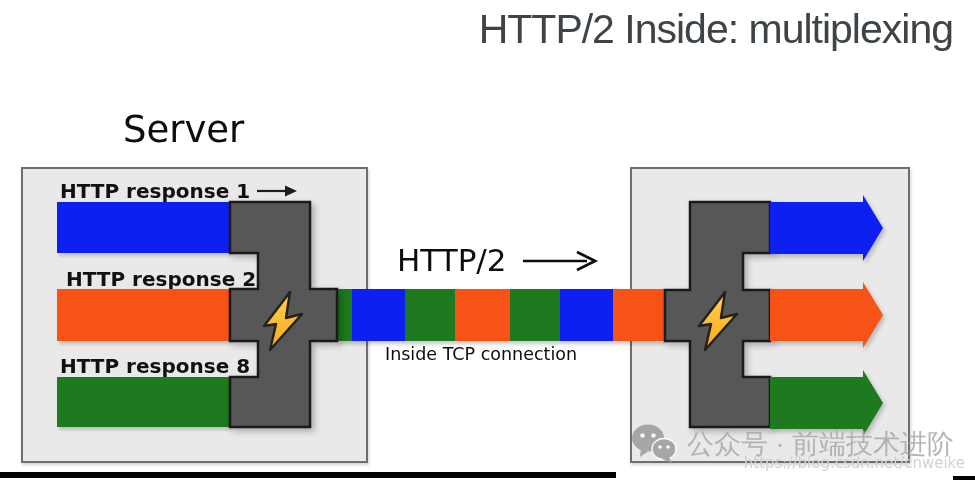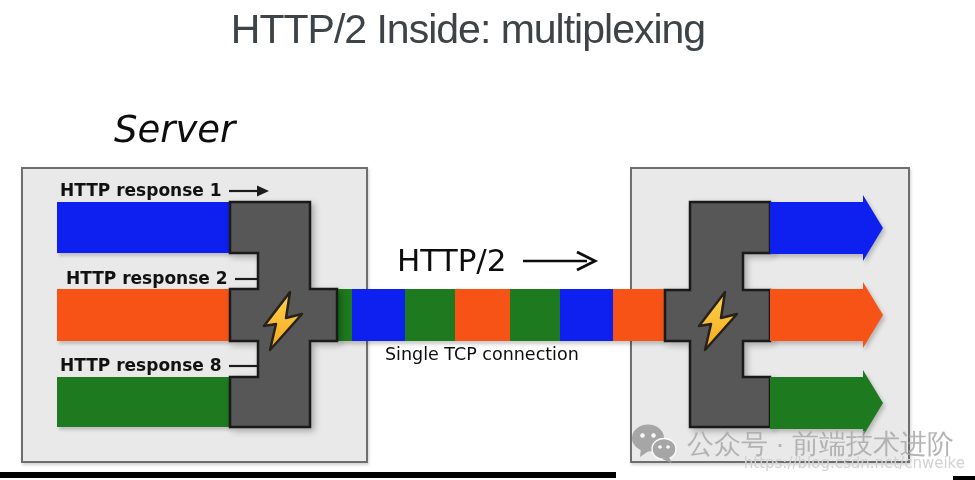--- a/index.html
+++ b/index.html
@@ -1,29 +1,29 @@
 <!DOCTYPE html>
 <html><head>
 <meta charset="utf-8">
 <style>
   html,body{margin:0;padding:0;background:#ffffff;}
   #stage{position:relative;width:975px;height:480px;background:#ffffff;overflow:hidden;
          font-family:"DejaVu Sans",sans-serif;}
   .abs{position:absolute;}
 
-  .title{left:0;top:6px;width:936px;text-align:center;
+  .title{left:17px;top:6px;width:936px;text-align:right;
          font-family:"Liberation Sans",sans-serif;font-size:41px;font-weight:500;
          letter-spacing:-1px;line-height:1.15;}
 
   .section-heading{font-size:37px;font-weight:400;color:#0d0d0d;line-height:1.1;}
 
   .endpoint-box{background:#e9e9e9;border:2px solid #6e6e6e;box-shadow:1px 2px 3px rgba(0,0,0,.18);}
 
   .resp-row{display:flex;align-items:center;gap:7px;height:15px;}
-  .resp-label{font-size:17px;font-weight:bold;color:#111;white-space:nowrap;line-height:1;}
+  .resp-label{font-size:20px;font-weight:bold;color:#111;white-space:nowrap;line-height:1;}
 
   .bar{box-shadow:2px 3px 3px rgba(0,0,0,.18);}
 
   .stripe{display:flex;box-shadow:2px 3px 4px rgba(0,0,0,.22);}
   .stripe>div{height:100%;}
 
   .mux-svg{filter:drop-shadow(3px 3px 3px rgba(0,0,0,.28));}
   .arrow-svg{filter:drop-shadow(2px 3px 2px rgba(0,0,0,.22));}
 
   .http2-row{display:flex;align-items:center;gap:14px;}
@@ -36,21 +36,21 @@
 
   .bottom-bar{background:#000;}
 </style>
 </head>
 <body>
 
 <div id="stage">
 
   <div class="abs title" style="color:#3d4347;">HTTP/2 Inside: multiplexing</div>
 
-  <div class="abs section-heading" style="left:114px;top:110px;font-style:italic;">Server</div>
+  <div class="abs section-heading" style="left:123px;top:110px;">Server</div>
   <div class="abs endpoint-box" style="left:21px;top:167px;width:343px;height:292px;"></div>
 
   <div class="abs endpoint-box" style="left:630px;top:167px;width:276px;height:292px;"></div>
 
   <div class="abs resp-row" style="left:60px;top:183px;">
     <span class="resp-label">HTTP response 1</span>
     <svg width="40" height="12">
         <line x1="0" y1="6" x2="30" y2="6" stroke="#1c1c1c" stroke-width="2.2"></line>
         <polygon points="28,0.5 40,6 28,11.5" fill="#1c1c1c"></polygon>
       </svg>
@@ -111,21 +111,21 @@
   </svg>
 
   <div class="abs http2-row" style="left:397px;top:245px;">
     <span class="http2-text">HTTP/2</span>
     <svg width="80" height="22">
       <line x1="2" y1="11" x2="66" y2="11" stroke="#0d0d0d" stroke-width="2.4"></line>
       <polyline points="56,2 74,11 56,20" fill="none" stroke="#0d0d0d" stroke-width="2.8" stroke-linejoin="miter"></polyline>
     </svg>
   </div>
 
-  <div class="abs tcp-caption" style="left:385px;top:344px;">Single TCP connection</div>
+  <div class="abs tcp-caption" style="left:385px;top:344px;">Inside TCP connection</div>
 
   <div class="abs watermark" style="left:631px;top:424px;">
     <svg width="46" height="40" viewBox="0 0 46 40">
       <ellipse cx="17" cy="14" rx="16" ry="13.5" fill="#9b9b9b"></ellipse>
       <polygon points="10,24 9,33 19,26" fill="#9b9b9b"></polygon>
       <circle cx="11.5" cy="11.5" r="2.2" fill="#ffffff"></circle>
       <circle cx="22.5" cy="11.5" r="2.2" fill="#ffffff"></circle>
       <ellipse cx="33" cy="25" rx="12" ry="10.5" fill="#9b9b9b" stroke="#ffffff" stroke-width="1.4"></ellipse>
       <polygon points="38,33 41,39.5 31,35" fill="#9b9b9b"></polygon>
       <circle cx="29" cy="23" r="1.8" fill="#ffffff"></circle>

